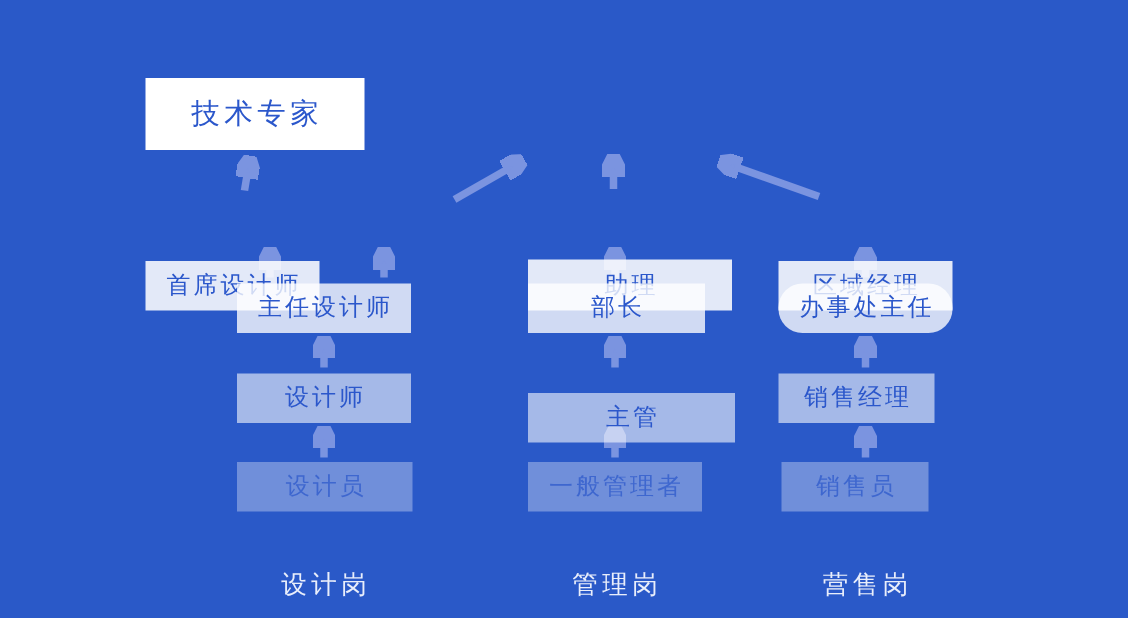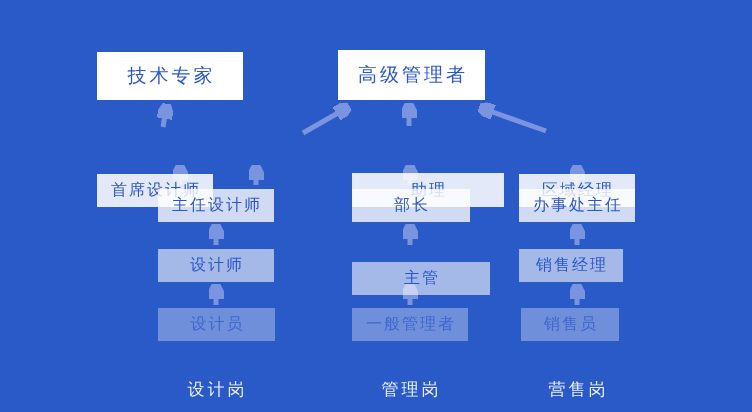--- a/index.html
+++ b/index.html
@@ -49,29 +49,28 @@
     <line x1="410" y1="185" x2="410" y2="170" marker-end="url(#ah)"></line>
     <line x1="409" y1="126" x2="409" y2="108" marker-end="url(#ah)"></line>
 
     <line x1="577" y1="305" x2="577" y2="289" marker-end="url(#ah)"></line>
     <line x1="577" y1="245" x2="577" y2="229" marker-end="url(#ah)"></line>
     <line x1="577" y1="185" x2="577" y2="170" marker-end="url(#ah)"></line>
     <line x1="546" y1="131" x2="484" y2="109" marker-end="url(#ah)"></line>
   </svg>
 
   <div class="box row1" style="left:97px;  top:52px;  width:146px; height:48px;">技术专家</div>
-  <div class="box row1" style="left:338px; top:50px;  width:147px; height:50px;">高级管理者</div>
 
   <div class="box row2" style="left:97px;  top:130px; width:116px; height:33px;">首席设计师</div>
-  <div class="box row2" style="left:352px; top:129px; width:152px; height:34px;">助理</div>
+  <div class="box row2" style="left:352px; top:129px; width:136px; height:34px;">助理</div>
   <div class="box row2" style="left:519px; top:130px; width:116px; height:33px;">区域经理</div>
 
   <div class="box row3" style="left:158px; top:189px; width:116px; height:33px;">主任设计师</div>
   <div class="box row3" style="left:352px; top:189px; width:118px; height:33px;">部长</div>
-  <div class="box row3" style="left:519px; top:189px; width:116px; height:33px;">办事处主任</div>
+  <div class="box row3" style="left:519px; top:189px; width:116px; height:33px;border-radius:16px;">办事处主任</div>
 
   <div class="box row4" style="left:158px; top:249px; width:116px; height:33px;">设计师</div>
   <div class="box row4" style="left:352px; top:262px; width:138px; height:33px;">主管</div>
   <div class="box row4" style="left:519px; top:249px; width:104px; height:33px;">销售经理</div>
 
   <div class="box row5" style="left:158px; top:308px; width:117px; height:33px;">设计员</div>
   <div class="box row5" style="left:352px; top:308px; width:116px; height:33px;">一般管理者</div>
   <div class="box row5" style="left:521px; top:308px; width:98px; height:33px;">销售员</div>
 
   <div class="footer-label" style="left:151px;">设计岗</div>

